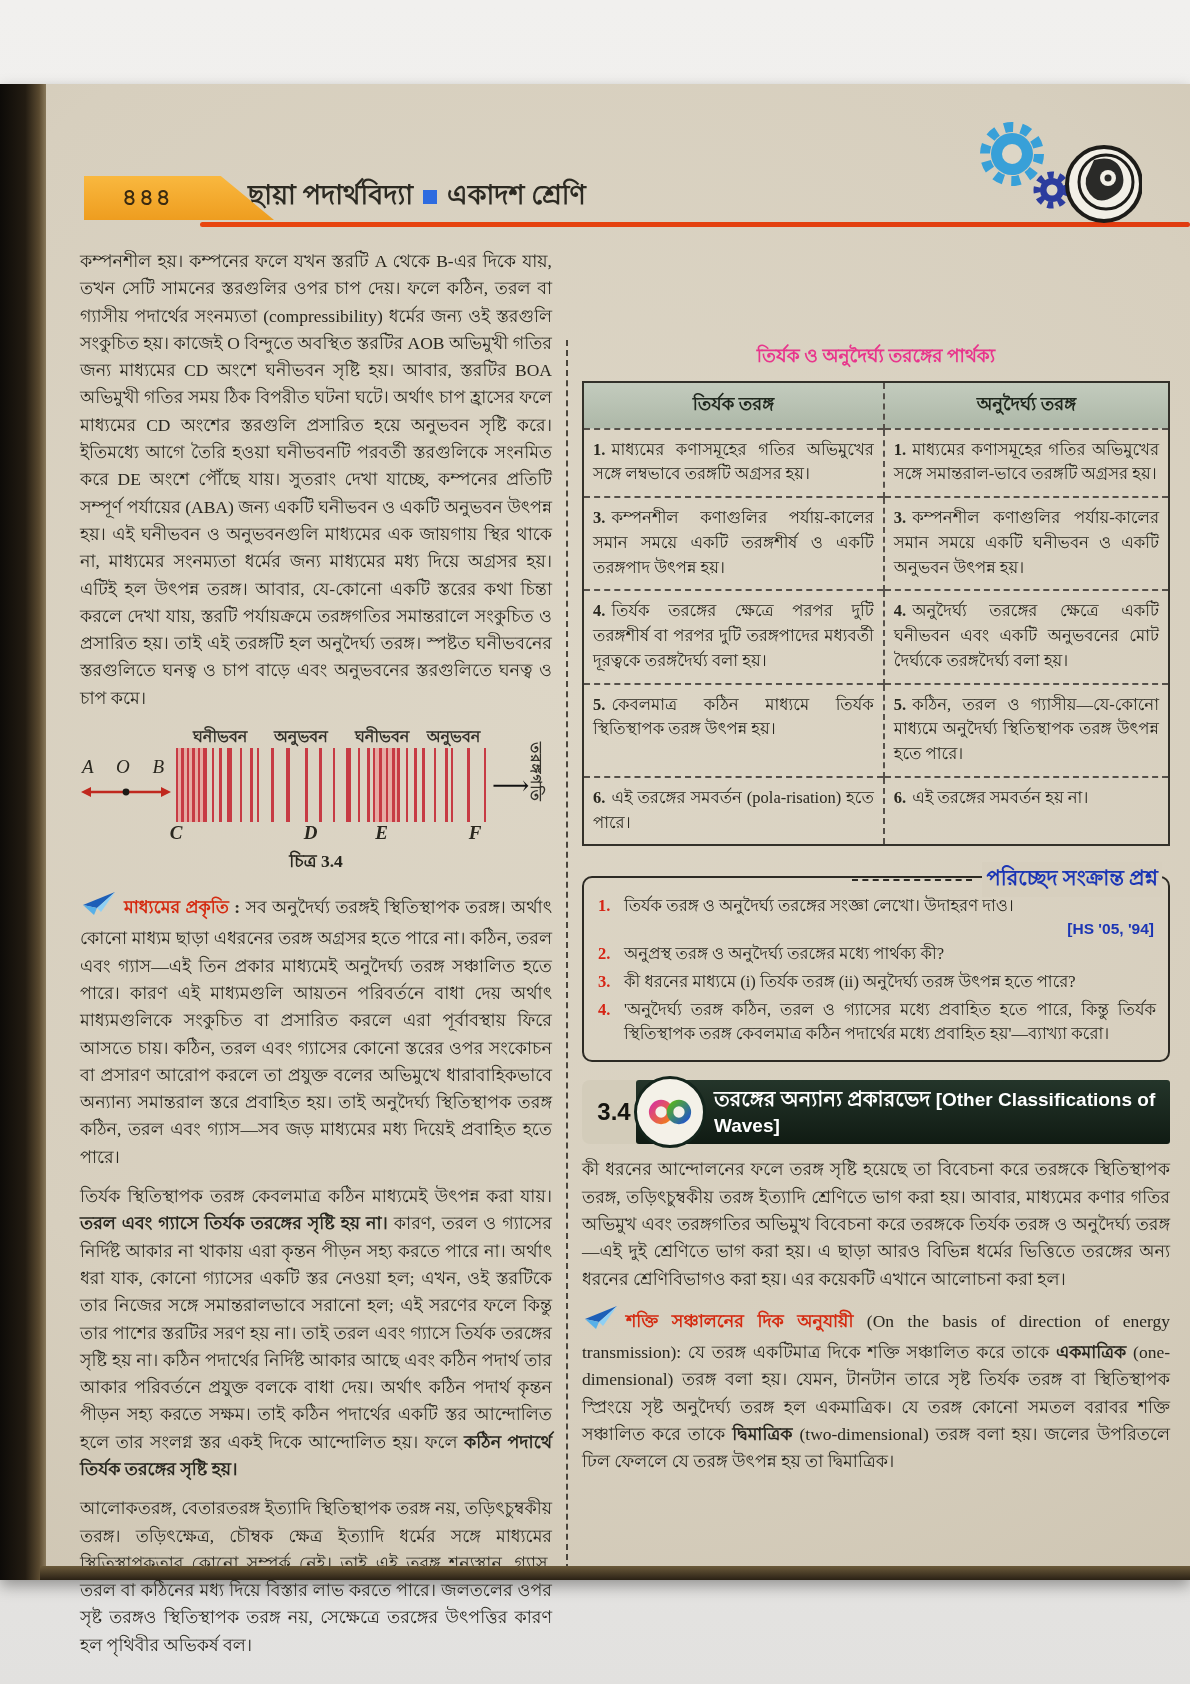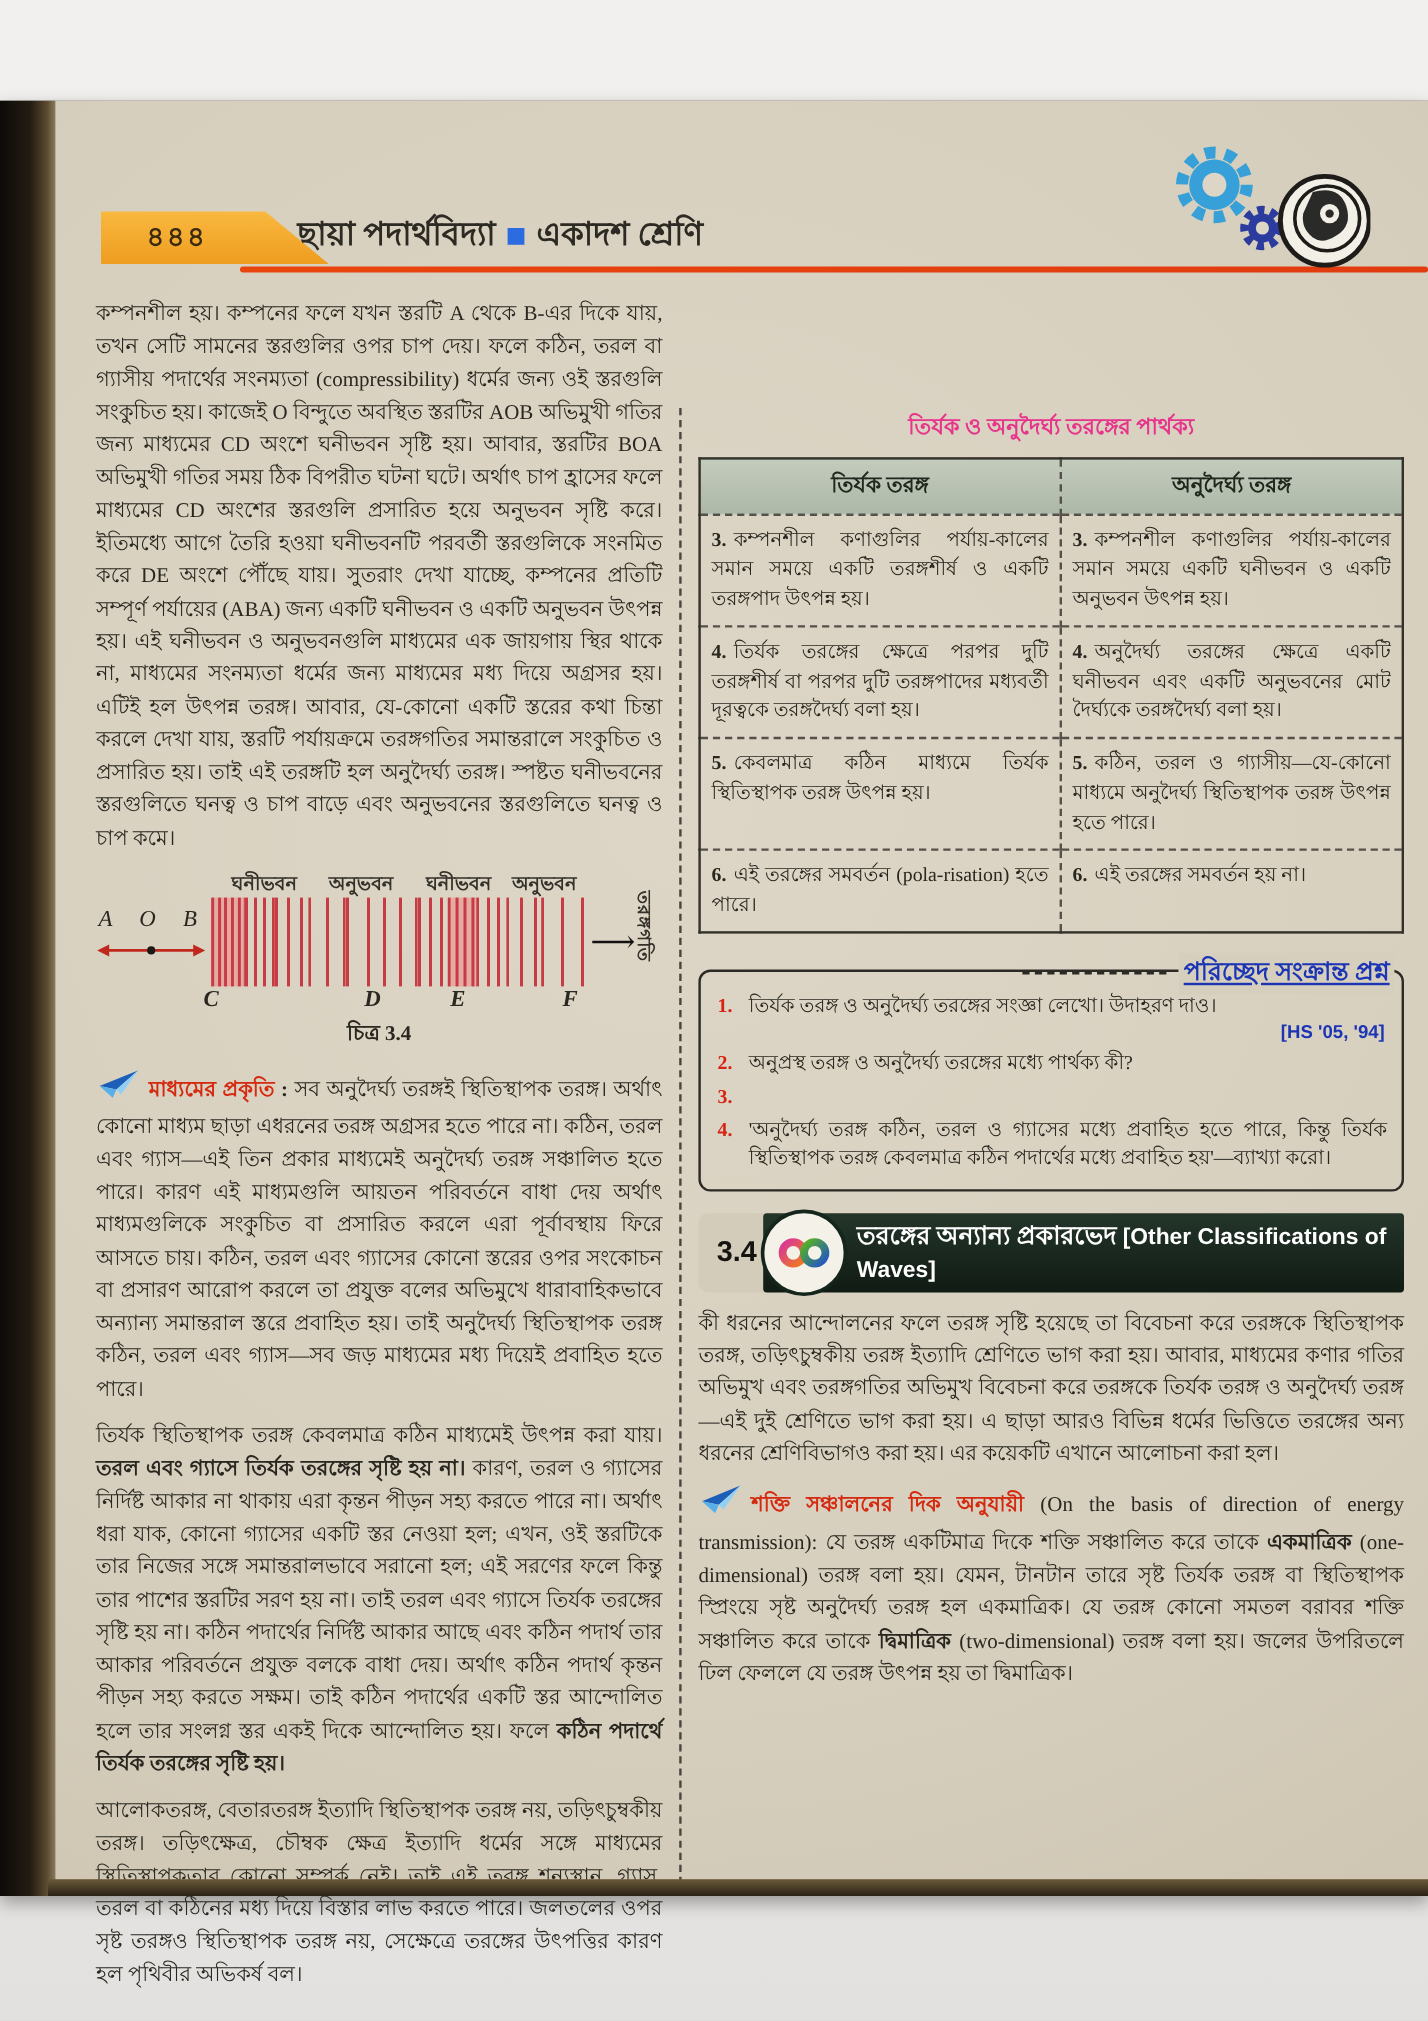--- a/index.html
+++ b/index.html
@@ -96,21 +96,21 @@
   
   .qbox{
     position:relative;border:2.5px solid #2c2a24;border-radius:10px;
     margin:30px 0 18px 0;padding:16px 12px 10px 14px;
   }
   .qtitle{
     position:absolute;top:-16px;right:6px;display:flex;align-items:center;
     color:#1b35b4;font-weight:bold;font-size:21px;background:transparent;
   }
   .qtitle .dash{flex:0 0 120px;border-top:2.5px dashed #2c2a24;margin-right:10px;}
-  .qtitle .qtl{background:#d7cfbe;padding:0 4px;text-decoration:underline;}
+  .qtitle .qtl{background:#d7cfbe;padding:0 4px;}
   .qitem{display:flex;font-size:16.5px;line-height:1.45;margin-bottom:4px;text-align:justify;}
   .qn{color:#d62414;font-weight:bold;flex:0 0 26px;}
   .qtag{text-align:right;color:#1b35b4;font-weight:bold;font-size:15.5px;font-family:"Liberation Sans",sans-serif;margin:-2px 2px 4px 0;}
 
   
   .secbar{position:relative;display:flex;align-items:stretch;margin:10px 0 12px 0;min-height:58px;}
   .secnum{
     flex:0 0 64px;background:#d3ccba;border-radius:8px 0 0 8px;
     display:flex;align-items:center;justify-content:center;
     font-family:"Liberation Sans",sans-serif;font-weight:bold;font-size:24px;color:#14130f;
@@ -230,20 +230,24 @@
           <div class="tbl-title">তির্যক ও অনুদৈর্ঘ্য তরঙ্গের পার্থক্য</div>
           <table class="diff" id="difftable">
               <thead>
                 <tr>
                   <th>তির্যক তরঙ্গ</th>
                   <th>অনুদৈর্ঘ্য তরঙ্গ</th>
                 </tr>
               </thead>
               <tbody>
                 <tr>
+                  <td><span class="rn">1.</span><span>মাধ্যমের কণাসমূহের গতির অভিমুখের সঙ্গে লম্বভাবে তরঙ্গটি অগ্রসর হয়।</span></td>
+                  <td><span class="rn">1.</span><span>মাধ্যমের কণাসমূহের গতির অভিমুখের সঙ্গে সমান্তরাল-ভাবে তরঙ্গটি অগ্রসর হয়।</span></td>
+                </tr>
+                <tr>
                   <td><span class="rn">3.</span><span>কম্পনশীল কণাগুলির পর্যায়-কালের সমান সময়ে একটি তরঙ্গশীর্ষ ও একটি তরঙ্গপাদ উৎপন্ন হয়।</span></td>
                   <td><span class="rn">3.</span><span>কম্পনশীল কণাগুলির পর্যায়-কালের সমান সময়ে একটি ঘনীভবন ও একটি অনুভবন উৎপন্ন হয়।</span></td>
                 </tr>
                 <tr>
                   <td><span class="rn">4.</span><span>তির্যক তরঙ্গের ক্ষেত্রে পরপর দুটি তরঙ্গশীর্ষ বা পরপর দুটি তরঙ্গপাদের মধ্যবর্তী দূরত্বকে তরঙ্গদৈর্ঘ্য বলা হয়।</span></td>
                   <td><span class="rn">4.</span><span>অনুদৈর্ঘ্য তরঙ্গের ক্ষেত্রে একটি ঘনীভবন এবং একটি অনুভবনের মোট দৈর্ঘ্যকে তরঙ্গদৈর্ঘ্য বলা হয়।</span></td>
                 </tr>
                 <tr>
                   <td><span class="rn">5.</span><span>কেবলমাত্র কঠিন মাধ্যমে তির্যক স্থিতিস্থাপক তরঙ্গ উৎপন্ন হয়।</span></td>
                   <td><span class="rn">5.</span><span>কঠিন, তরল ও গ্যাসীয়—যে-কোনো মাধ্যমে অনুদৈর্ঘ্য স্থিতিস্থাপক তরঙ্গ উৎপন্ন হতে পারে।</span></td>
@@ -265,20 +269,21 @@
                   <span class="qn">1.</span>
                   <span class="qt">তির্যক তরঙ্গ ও অনুদৈর্ঘ্য তরঙ্গের সংজ্ঞা লেখো। উদাহরণ দাও।</span>
                 </div>
                 <div class="qtag">[HS '05, '94]</div>
                 <div class="qitem">
                   <span class="qn">2.</span>
                   <span class="qt">অনুপ্রস্থ তরঙ্গ ও অনুদৈর্ঘ্য তরঙ্গের মধ্যে পার্থক্য কী?</span>
                 </div>
                 <div class="qitem">
                   <span class="qn">3.</span>
+                  <span class="qt">কী ধরনের মাধ্যমে (i) তির্যক তরঙ্গ (ii) অনুদৈর্ঘ্য তরঙ্গ উৎপন্ন হতে পারে?</span>
                 </div>
                 <div class="qitem">
                   <span class="qn">4.</span>
                   <span class="qt">'অনুদৈর্ঘ্য তরঙ্গ কঠিন, তরল ও গ্যাসের মধ্যে প্রবাহিত হতে পারে, কিন্তু তির্যক স্থিতিস্থাপক তরঙ্গ কেবলমাত্র কঠিন পদার্থের মধ্যে প্রবাহিত হয়'—ব্যাখ্যা করো।</span>
                 </div>
               </div>
           </div>
 
           <div class="secbar">
             <span class="secnum">3.4</span>

